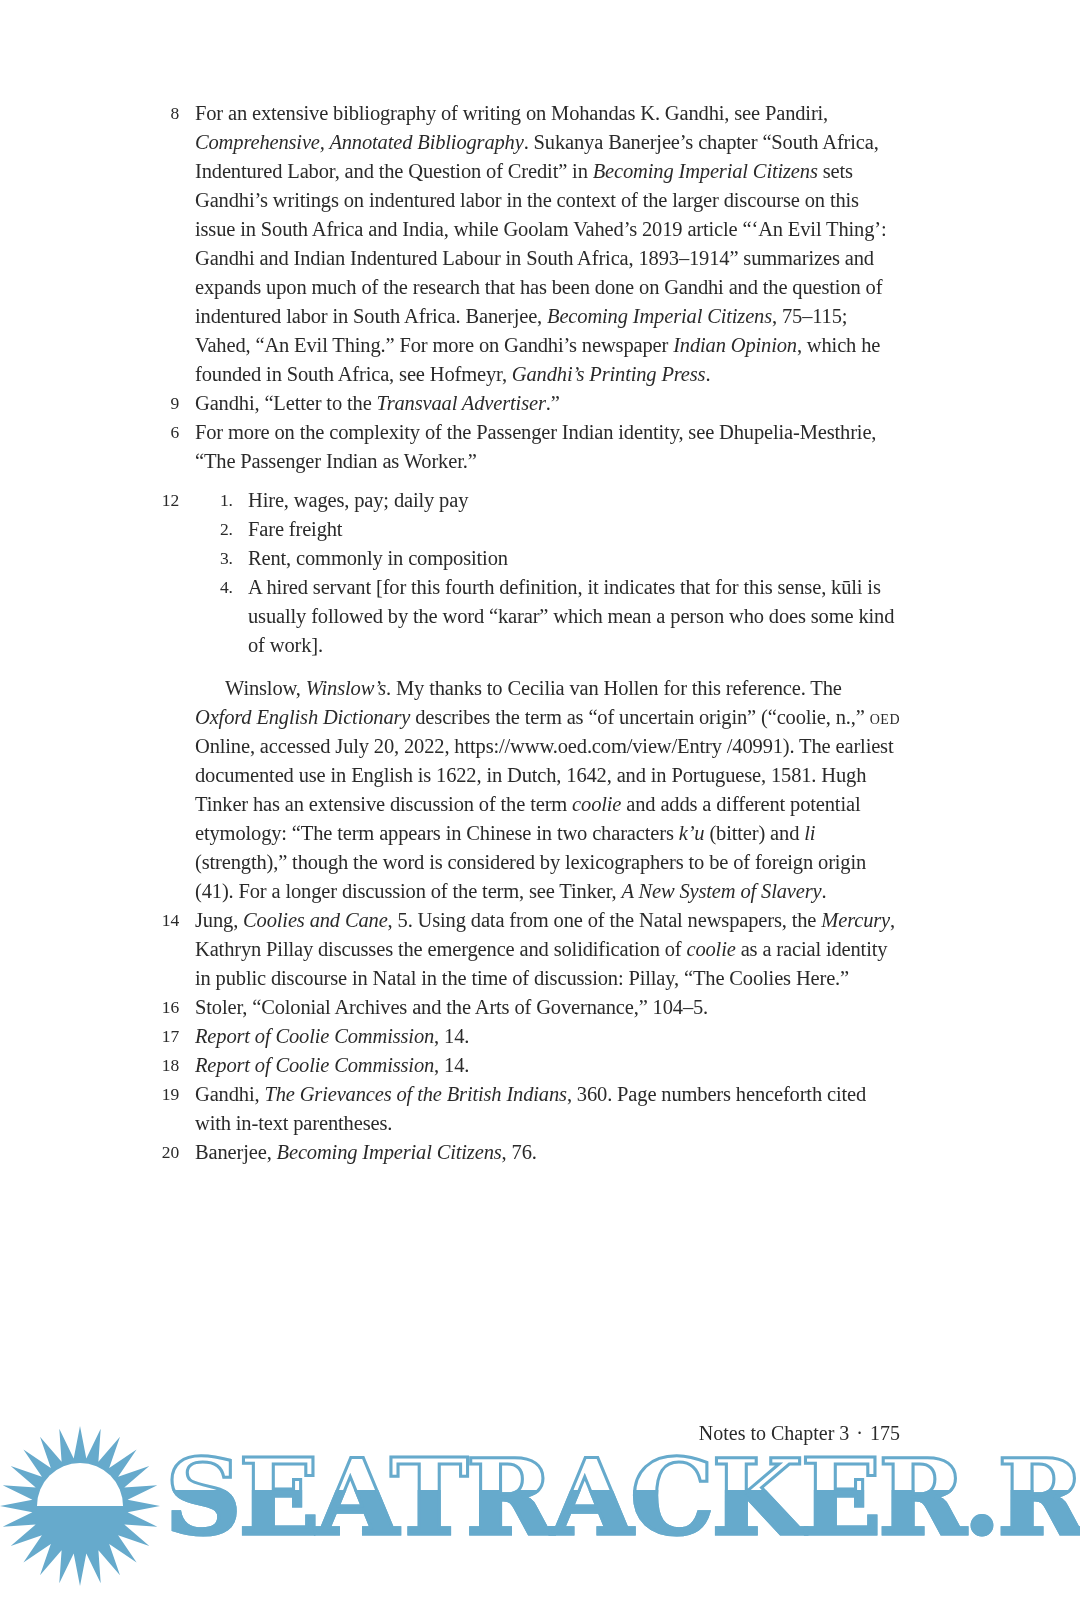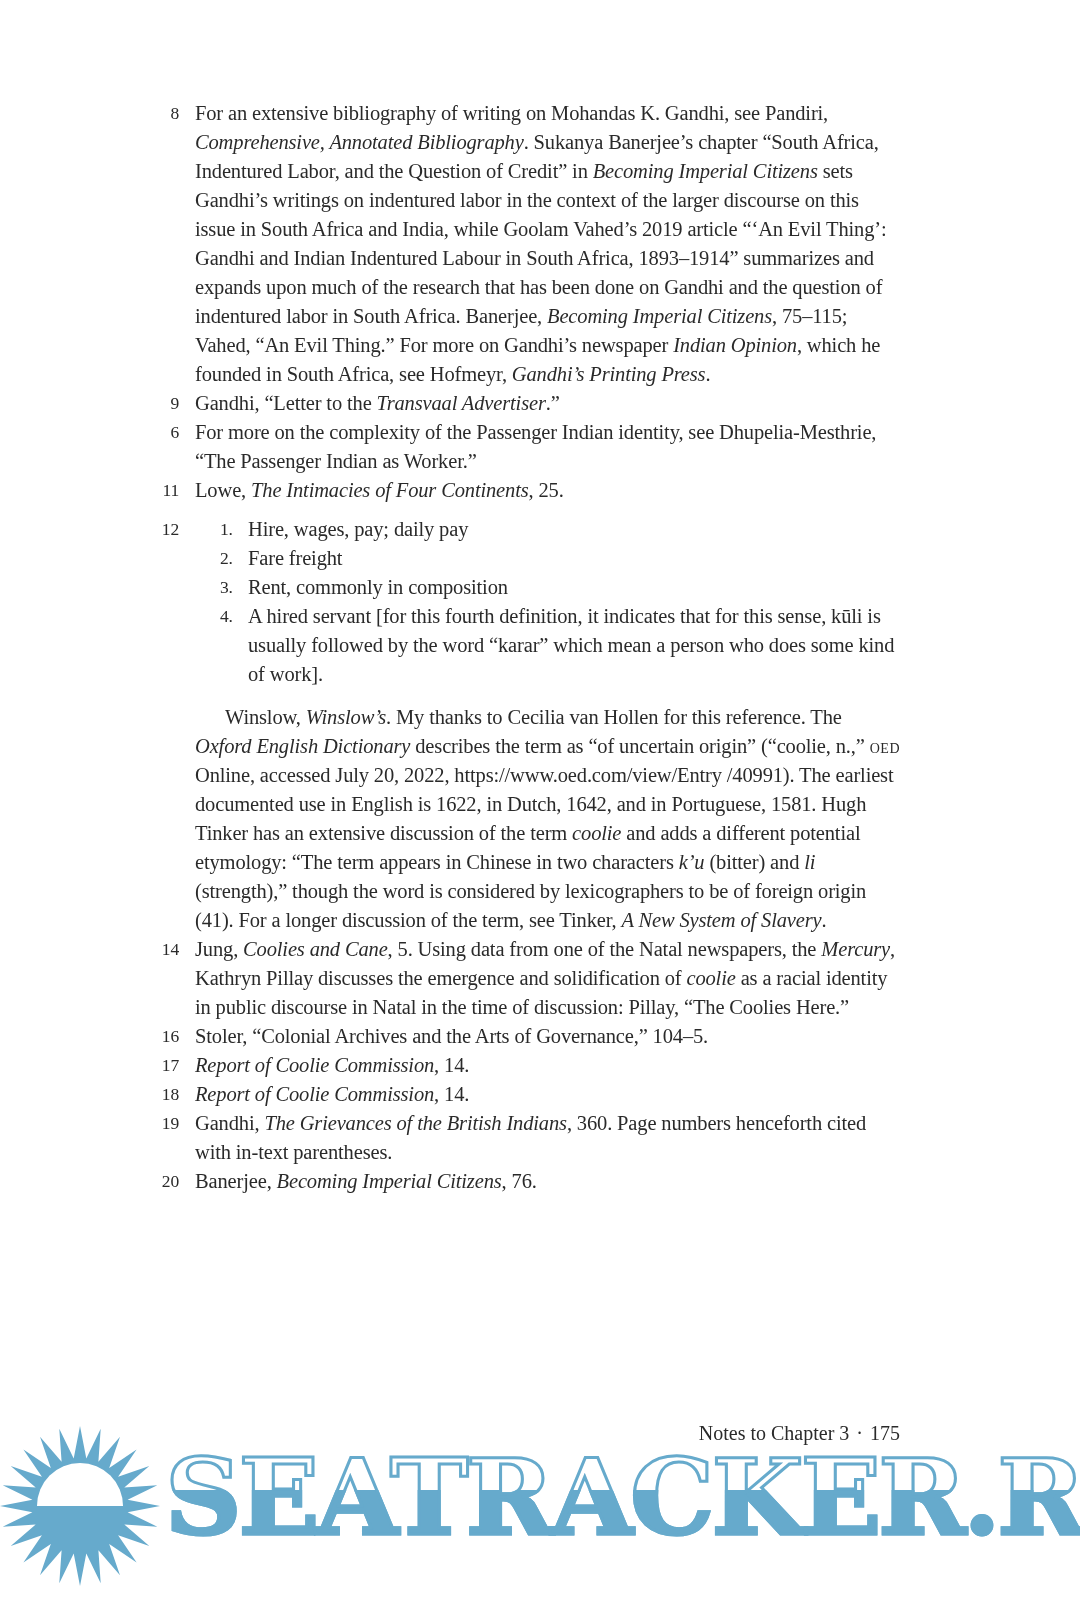--- a/index.html
+++ b/index.html
@@ -51,24 +51,20 @@
       </div>
       <div class="note">
         <span class="note-num">9</span>
         <div class="note-text"><span>Gandhi, “Letter to the </span><i>Transvaal Advertiser</i><span>.”</span></div>
       </div>
       <div class="note">
         <span class="note-num">6</span>
         <div class="note-text"><span>For more on the complexity of the Passenger Indian identity, see Dhupelia-Mesthrie, “The Passenger Indian as Worker.”</span></div>
       </div>
       <div class="note">
-        <span class="note-num">11</span>
-        <div class="note-text"><span>Lowe, </span><i>The Intimacies of Four Continents</i><span>, 25.</span></div>
-      </div>
-      <div class="note">
         <span class="note-num">12</span>
         <ul class="sublist">
           <li><span class="sub-num">1.</span><span>Hire, wages, pay; daily pay</span></li>
           <li><span class="sub-num">2.</span><span>Fare freight</span></li>
           <li><span class="sub-num">3.</span><span>Rent, commonly in composition</span></li>
           <li><span class="sub-num">4.</span><span>A hired servant [for this fourth definition, it indicates that for this sense, kūli is usually followed by the word “karar” which mean a person who does some kind of work].</span></li>
         </ul>
         <div class="cont"><span>Winslow, </span><i>Winslow’s</i><span>. My thanks to Cecilia van Hollen for this reference. The </span><i>Oxford English Dictionary</i><span> describes the term as “of uncertain origin” (“coo­lie, n.,” </span><span class="sc">OED</span><span> Online, accessed July 20, 2022, https://www.oed.com/view/Entry /40991). The earliest documented use in English is 1622, in Dutch, 1642, and in Portuguese, 1581. Hugh Tinker has an extensive discussion of the term </span><i>coolie</i><span> and adds a different potential etymology: “The term appears in Chinese in two char­acters </span><i>k’u</i><span> (bitter) and </span><i>li</i><span> (strength),” though the word is considered by lexicogra­phers to be of foreign origin (41). For a longer discussion of the term, see Tinker, </span><i>A New System of Slavery</i><span>.</span></div>
       </div>
       <div class="note">

